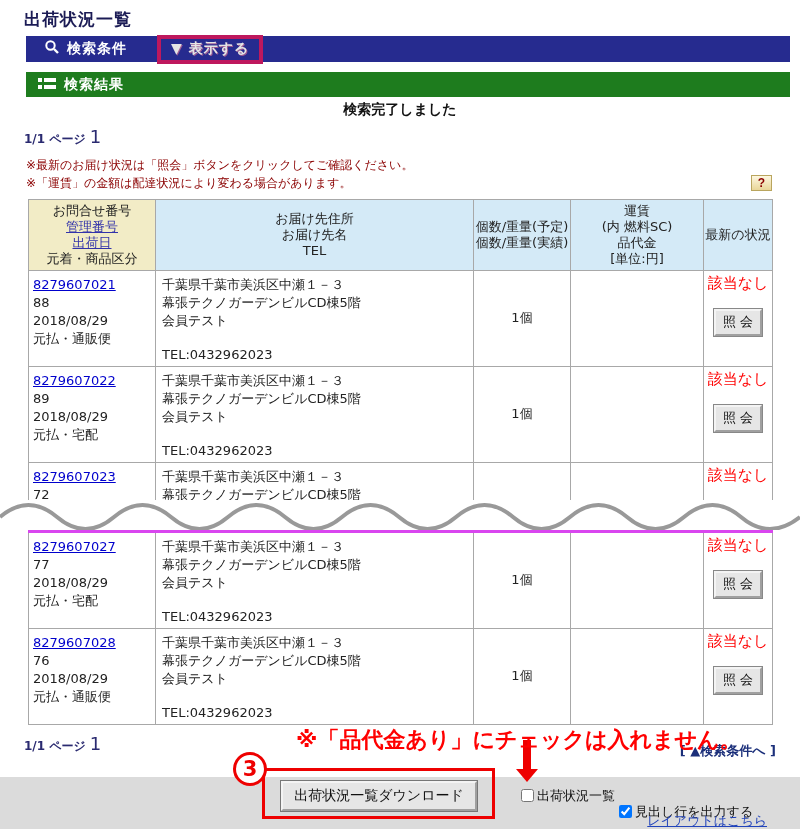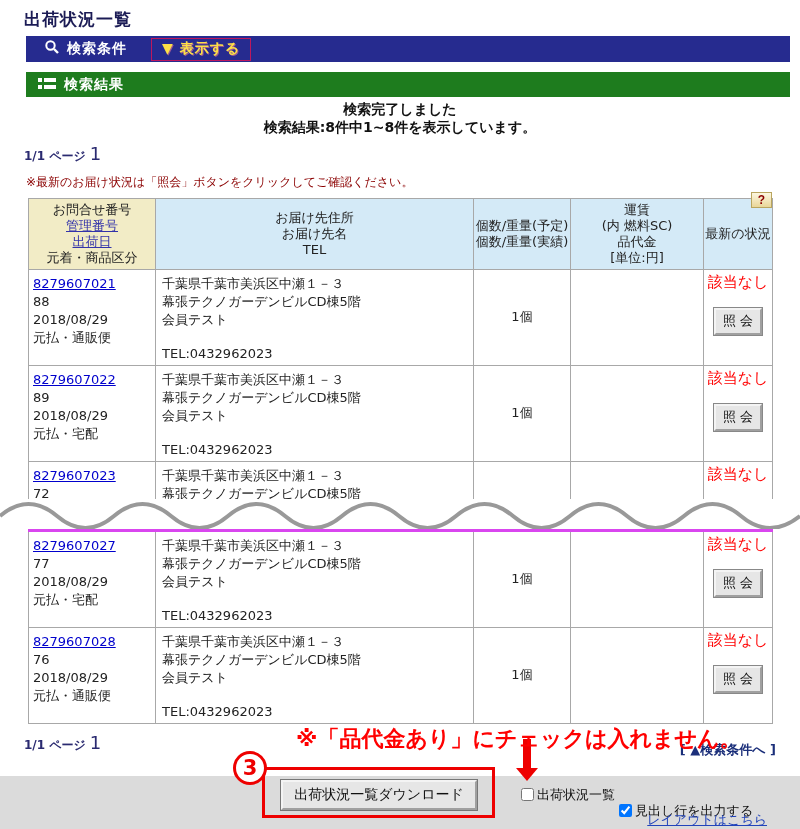--- a/index.html
+++ b/index.html
@@ -4,21 +4,21 @@
 <style>
   * { box-sizing: border-box; margin: 0; padding: 0; }
   html,body { width: 800px; background:#fff; }
   body { font-family: "DejaVu Sans", "Liberation Sans", sans-serif; color:#222; }
 
   
   .page-title { margin:8px 0 5px 24px; font-size:17px; font-weight:bold; color:#1b1b55; letter-spacing:1px; }
 
   .bar-blue { margin-left:26px; width:764px; height:26px; background:#262b8f; display:flex; align-items:center; color:#fff; }
   .bar-blue .lbl { font-size:14px; font-weight:bold; margin-left:7px; letter-spacing:1px; }
-  .show-btn { margin-left:24px; border:1px solid #be185d; background:transparent; color:#fde047; font-weight:bold; font-size:14px; padding:1px 10px 2px; cursor:pointer; text-shadow:1px 1px 0 rgba(255,130,150,.55); letter-spacing:1px; font-family:inherit; }
+  .show-btn { margin-left:30px; border:4px solid #be185d; background:transparent; color:#e5e5e5; font-weight:bold; font-size:14px; padding:1px 10px 2px; cursor:pointer; text-shadow:1px 1px 0 rgba(255,130,150,.55); letter-spacing:1px; font-family:inherit; }
   .search-icon { margin-left:18px; display:inline-block; }
 
   .bar-green { margin:10px 0 0 26px; width:764px; height:25px; background:#1e7c1e; display:flex; align-items:center; color:#fff; }
   .bar-green .lbl { font-size:14px; font-weight:bold; margin-left:8px; letter-spacing:1px; }
   .list-icon { margin-left:12px; display:inline-block; }
 
   .status-block { margin-top:4px; text-align:center; font-size:14px; font-weight:bold; color:#111; line-height:1.25; }
 
   .pager { margin:7px 0 0 24px; color:#2a2a70; font-size:12px; font-weight:bold; }
   .pager .big { font-size:18px; font-weight:normal; margin-left:4px; }
@@ -90,29 +90,29 @@
         <rect x="6" y="1" width="12" height="4" fill="#fff"></rect>
         <rect x="0" y="8" width="4" height="4" fill="#fff"></rect>
         <rect x="6" y="8" width="12" height="4" fill="#fff"></rect>
       </svg>
   </span>
   <span class="lbl">検索結果</span>
 </div>
 
 <div class="status-block">
   <div>検索完了しました</div>
-  <div>検索結果:8件中1~8件を表示しています。</div>
 </div>
 
 <div class="pager">
   <span>1/1 ページ</span><span class="big">1</span>
 </div>
 
 <div class="notes">
   <div>※最新のお届け状況は「照会」ボタンをクリックしてご確認ください。</div>
+  <div>※「運賃」の金額は配達状況により変わる場合があります。</div>
   <button class="help-btn">?</button>
 </div>
 
 <table class="results-table">
   <colgroup>
       <col style="width:127px">
       <col style="width:318px">
       <col style="width:97px">
       <col style="width:133px">
       <col style="width:69px">

